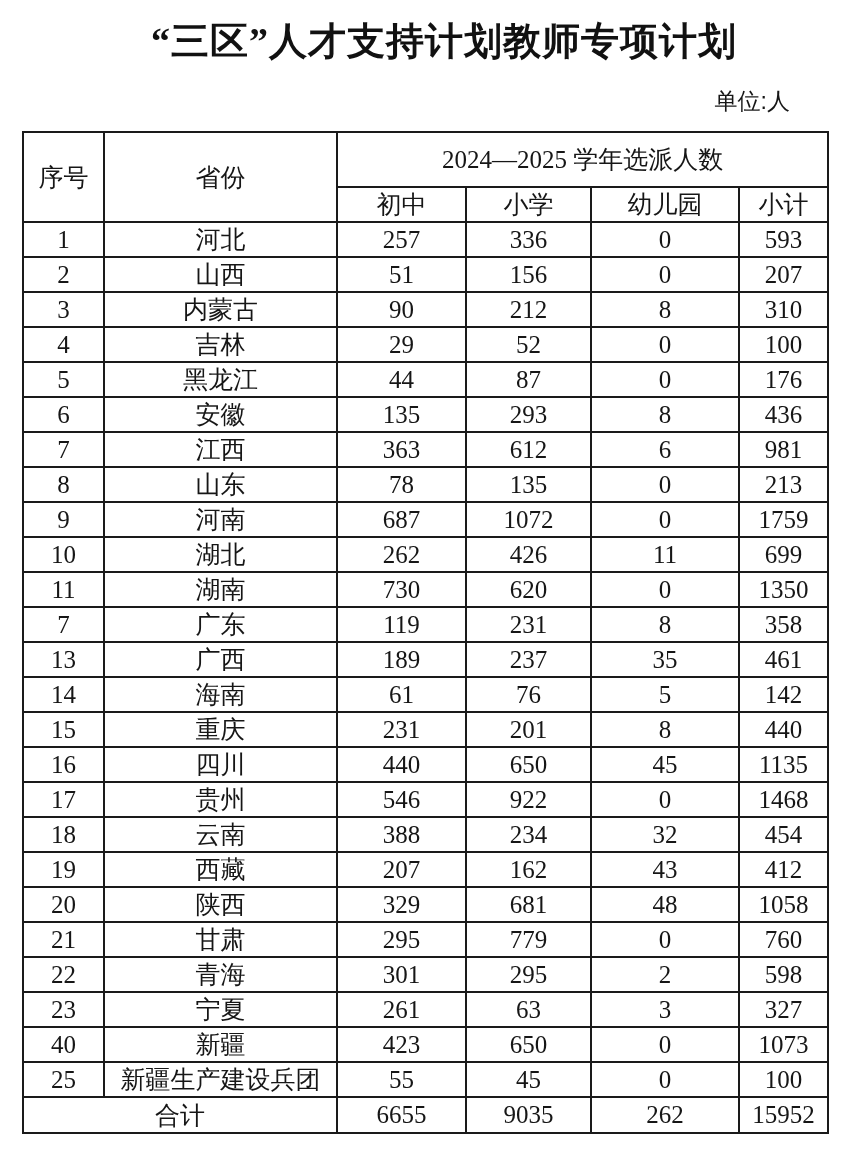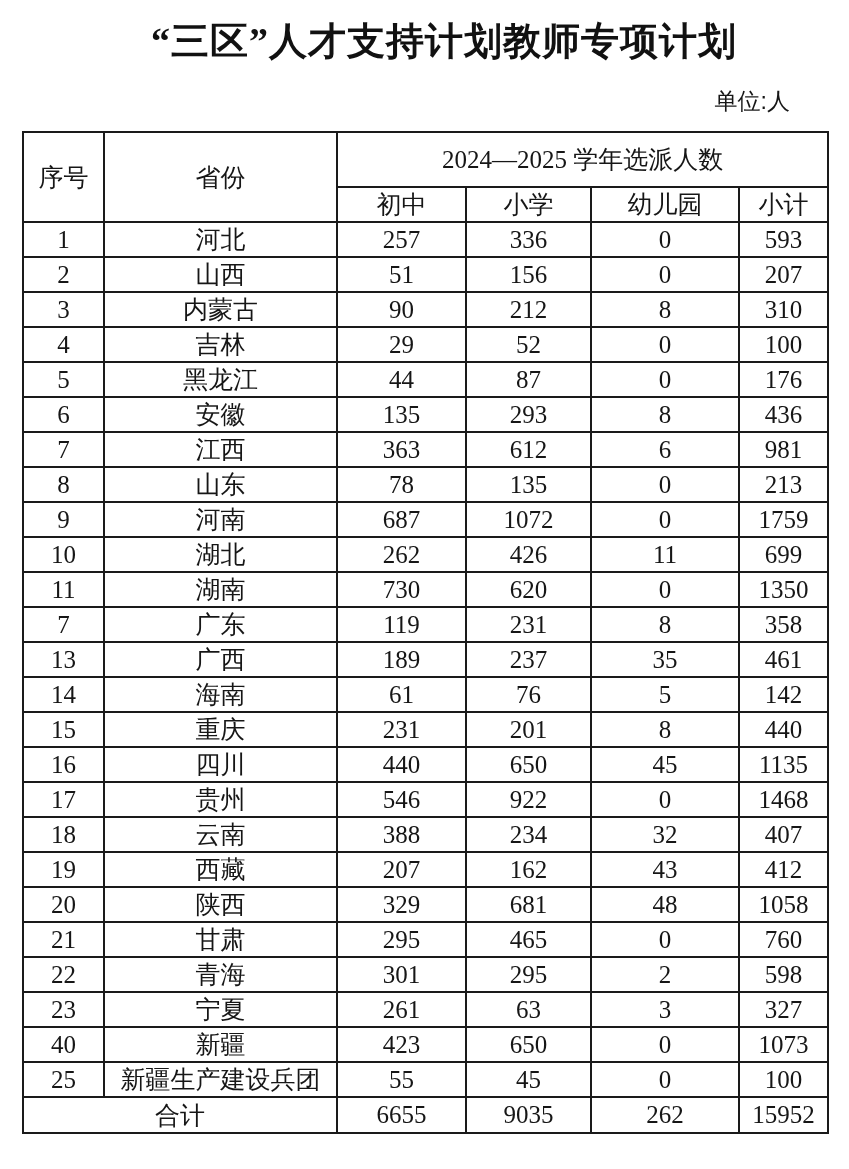--- a/index.html
+++ b/index.html
@@ -226,21 +226,21 @@
           <td class="num">922</td>
           <td class="num">0</td>
           <td class="num">1468</td>
         </tr>
         <tr>
           <td class="num">18</td>
           <td>云南</td>
           <td class="num">388</td>
           <td class="num">234</td>
           <td class="num">32</td>
-          <td class="num">407</td>
+          <td class="num">454</td>
         </tr>
         <tr>
           <td class="num">19</td>
           <td>西藏</td>
           <td class="num">207</td>
           <td class="num">162</td>
           <td class="num">43</td>
           <td class="num">412</td>
         </tr>
         <tr>
@@ -248,21 +248,21 @@
           <td>陕西</td>
           <td class="num">329</td>
           <td class="num">681</td>
           <td class="num">48</td>
           <td class="num">1058</td>
         </tr>
         <tr>
           <td class="num">21</td>
           <td>甘肃</td>
           <td class="num">295</td>
-          <td class="num">465</td>
+          <td class="num">779</td>
           <td class="num">0</td>
           <td class="num">760</td>
         </tr>
         <tr>
           <td class="num">22</td>
           <td>青海</td>
           <td class="num">301</td>
           <td class="num">295</td>
           <td class="num">2</td>
           <td class="num">598</td>

